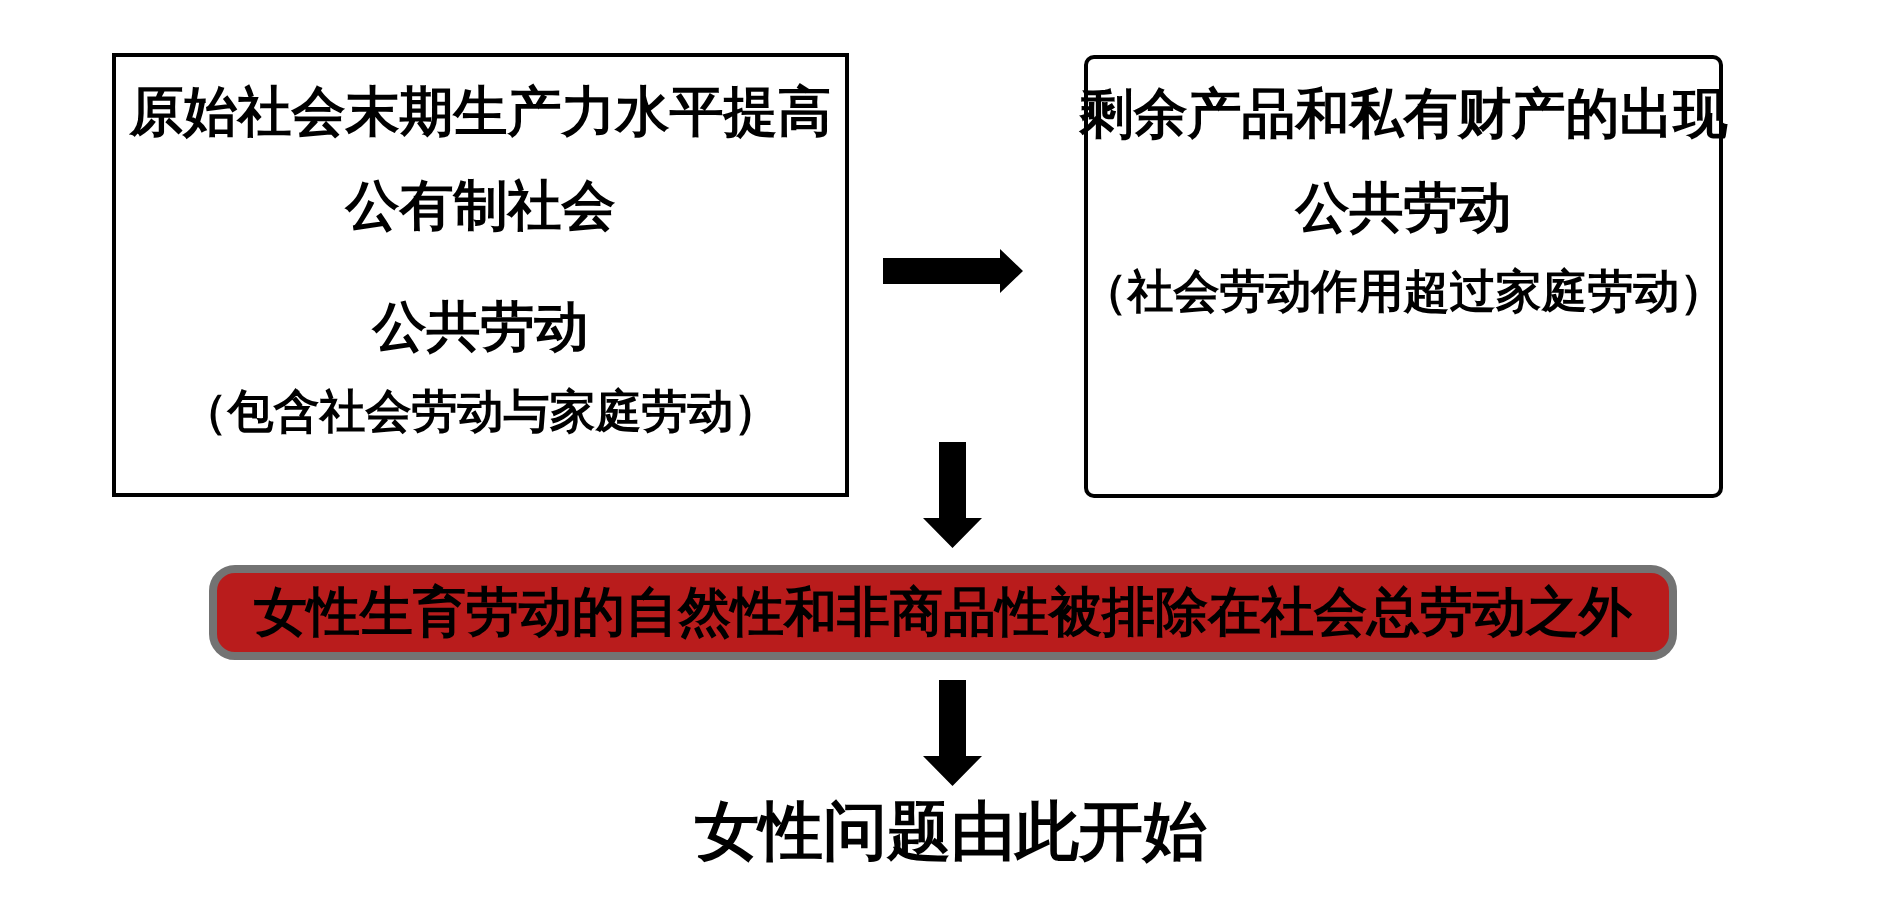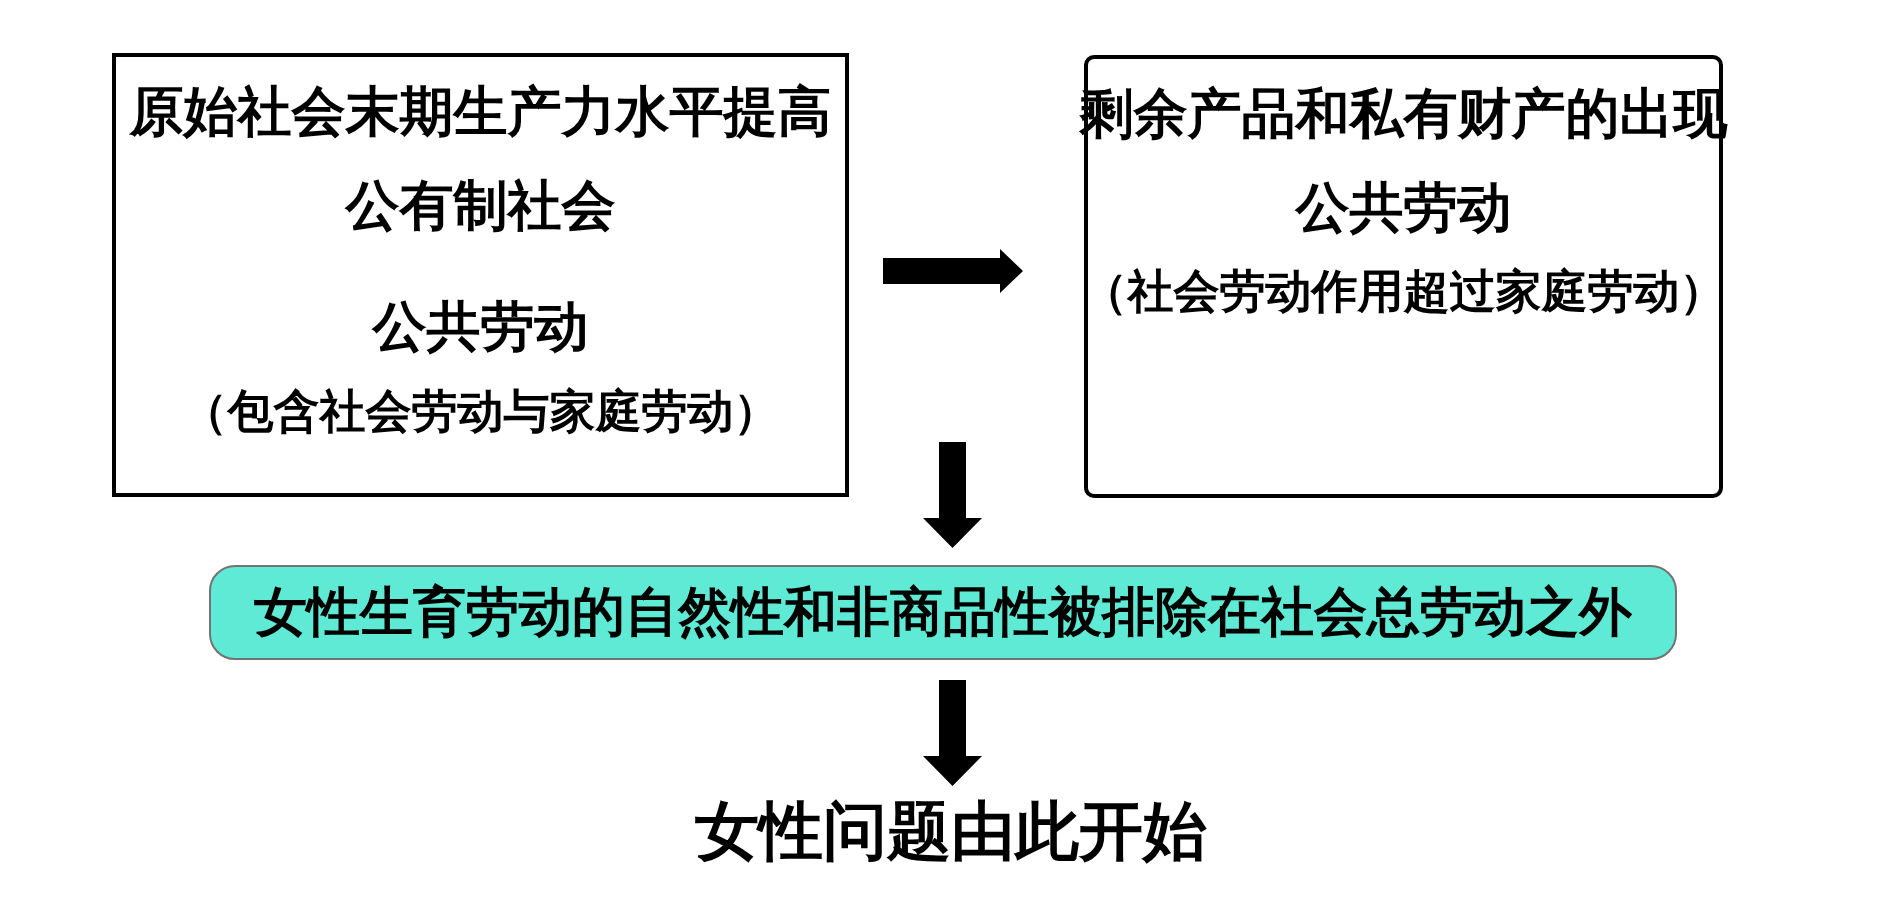--- a/index.html
+++ b/index.html
@@ -48,23 +48,23 @@
     display: block;
   }
   .arrow-right  { left: 880px; top: 244px; }
   .arrow-down-1 { left: 920px; top: 442px; }
   .arrow-down-2 { left: 920px; top: 680px; }
   .pill {
     position: absolute;
     left: 209px; top: 565px;
     width: 1468px; height: 95px;
     box-sizing: border-box;
-    border: 2px solid #737373;
+    border: 8px solid #737373;
     border-radius: 26px;
-    background: #5eead4;
+    background: #b91c1c;
     display: flex;
     align-items: center;
     justify-content: center;
     font-size: 53px;
     white-space: nowrap;
   }
   .conclusion {
     position: absolute;
     left: 0; right: 0;
     top: 800px;

